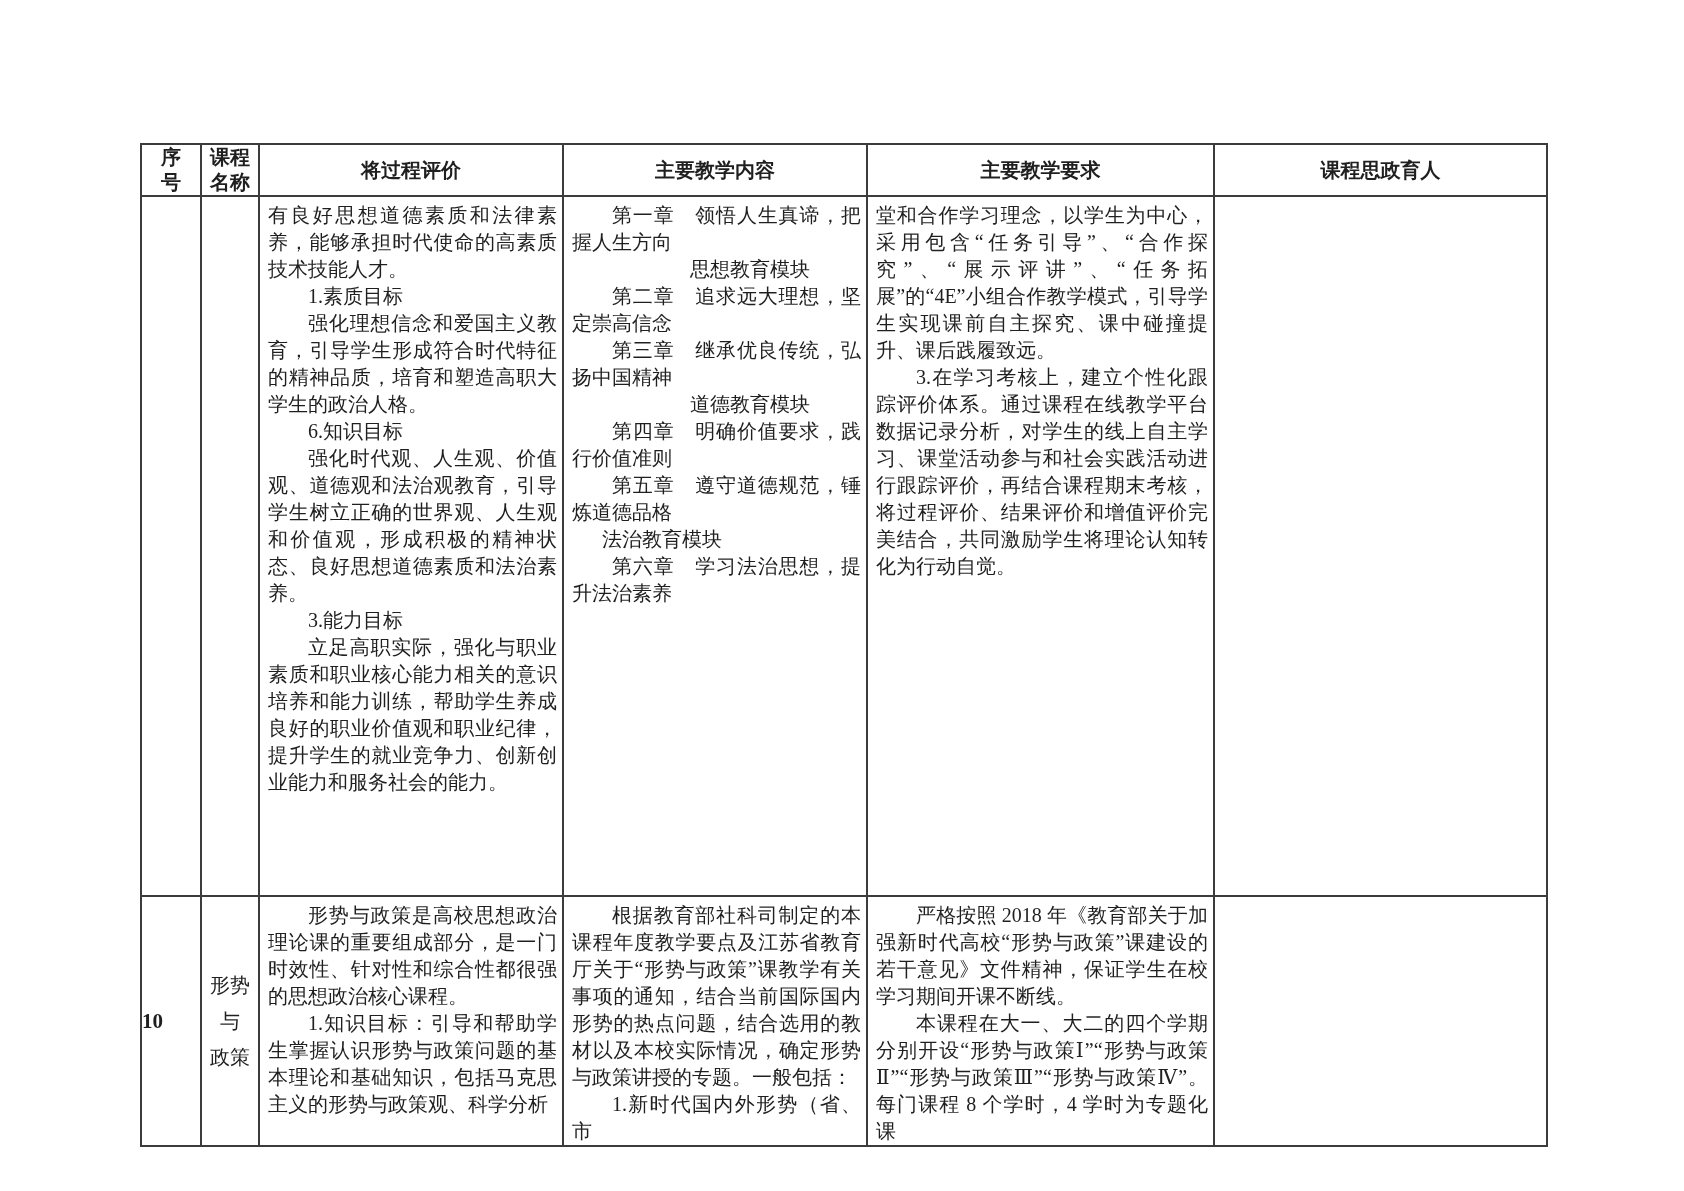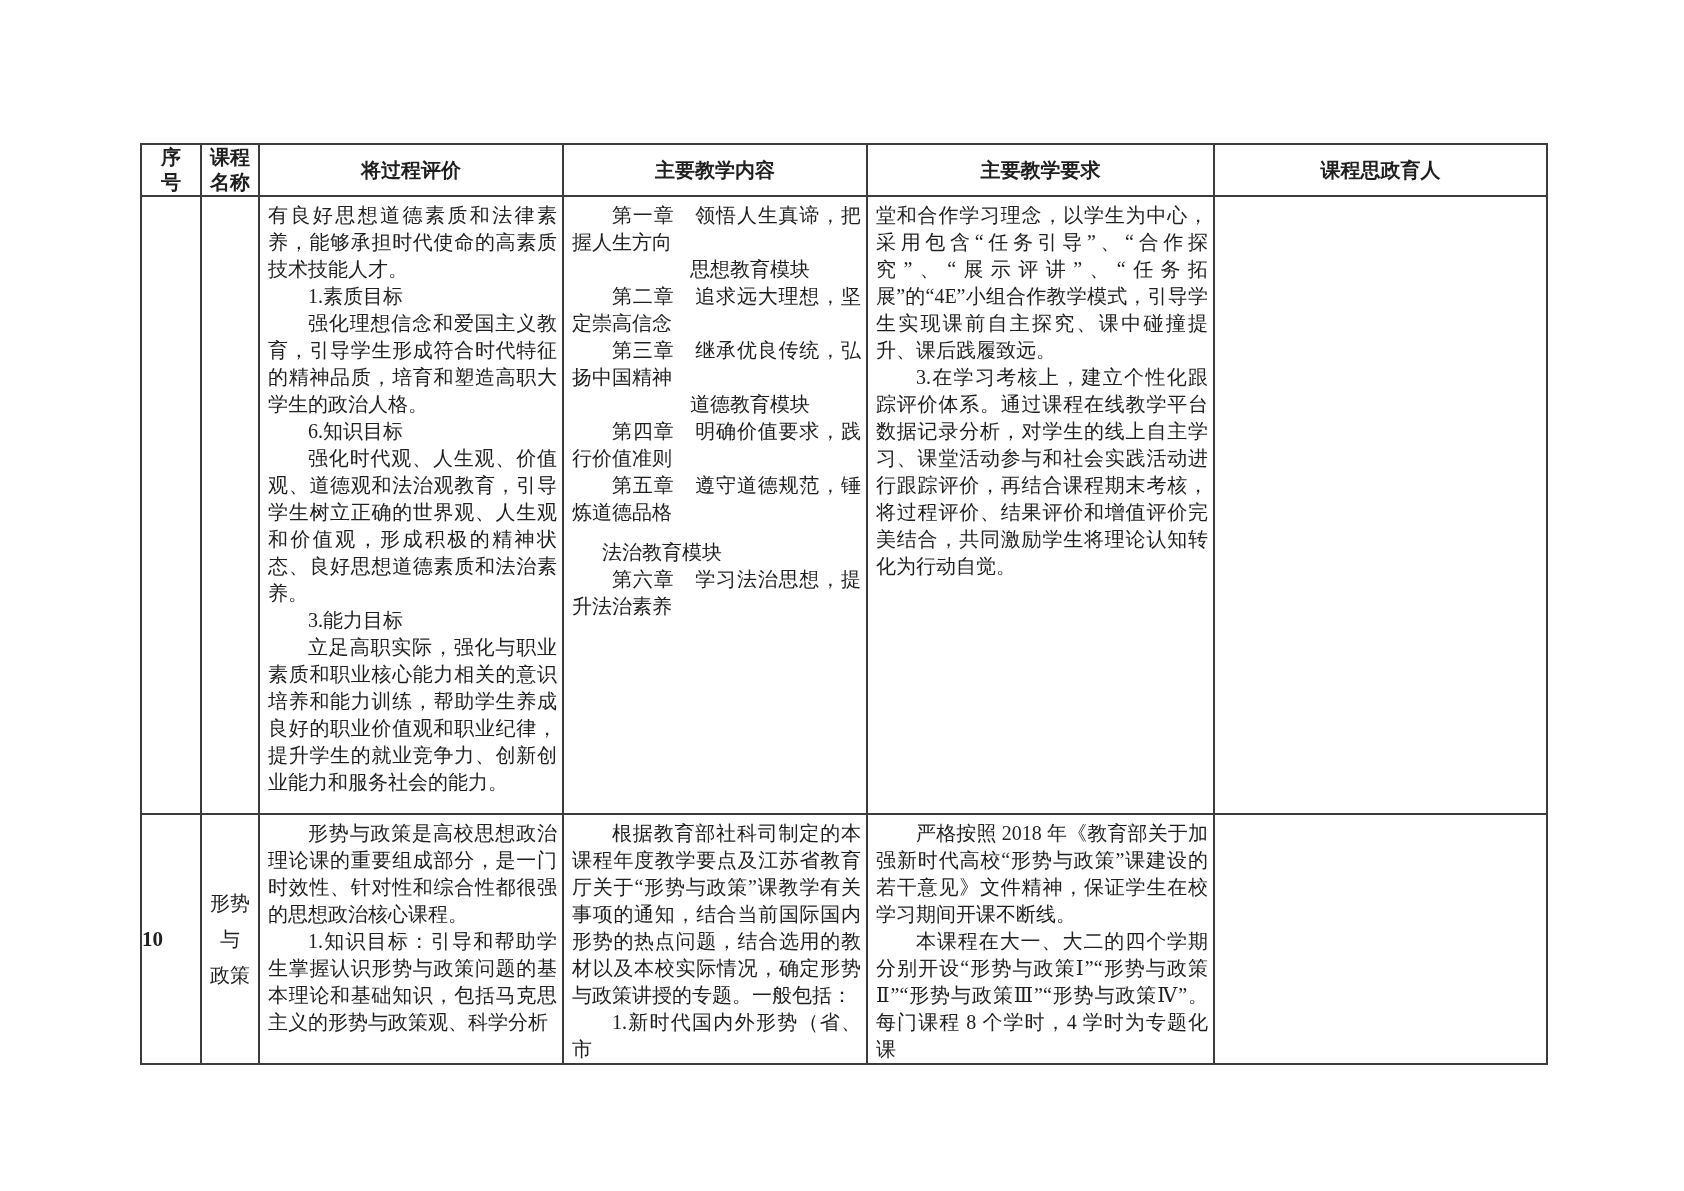--- a/index.html
+++ b/index.html
@@ -31,36 +31,36 @@
   .course-table thead th {
     height: 49px;
     font-family: "Liberation Sans", "DejaVu Sans", sans-serif;
     font-weight: 700;
     font-size: 20px;
     line-height: 25px;
     text-align: center;
     vertical-align: middle;
     white-space: pre-line;
   }
-  tr.row-1 { height: 618px; }
+  tr.row-1 { height: 700px; }
   tr.row-2 { height: 213px; }
   td.cell {
     vertical-align: top;
     padding: 5px 5px 0 8px;
   }
   .para {
     font-size: 20px;
     line-height: 27px;
     text-align: justify;
     text-justify: inter-ideograph;
     margin: 0;
   }
   .para.ind   { text-indent: 2em; }
   .para.ind5  { text-indent: 5.9em; }
-  .para.ind15 { text-indent: 1.5em; margin-top: 13px; }
+  .para.ind15 { text-indent: 1.5em; }
   td.seq-cell {
     vertical-align: middle;
     font-size: 21px;
     font-weight: bold;
   }
   td.name-cell {
     text-align: center;
     vertical-align: middle;
     font-size: 20px;
     line-height: 36px;

